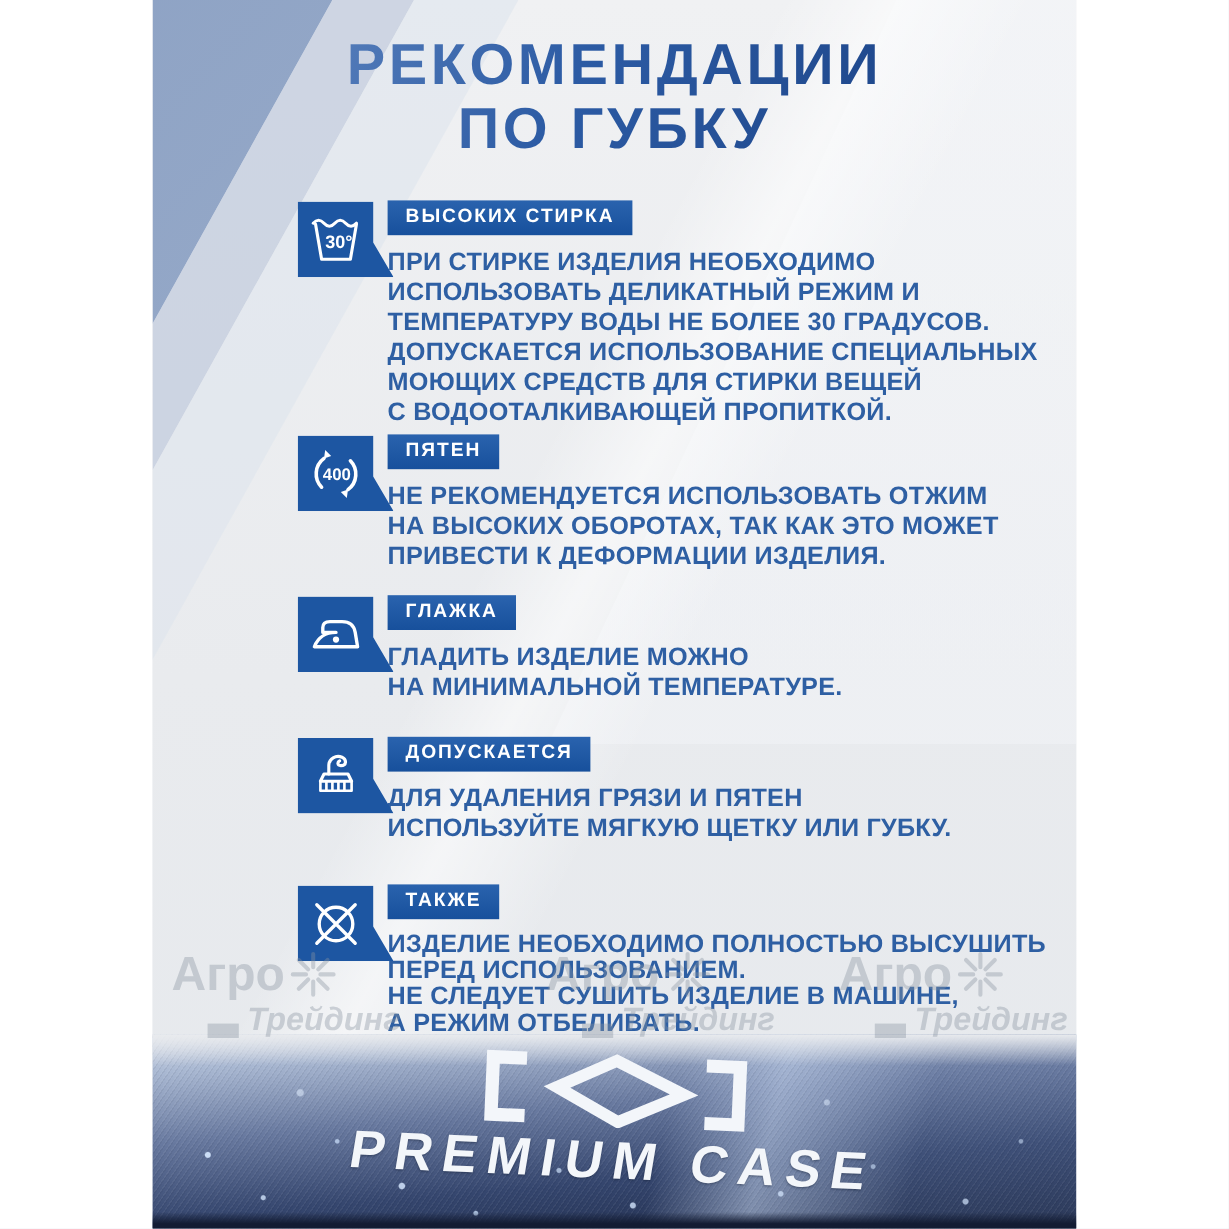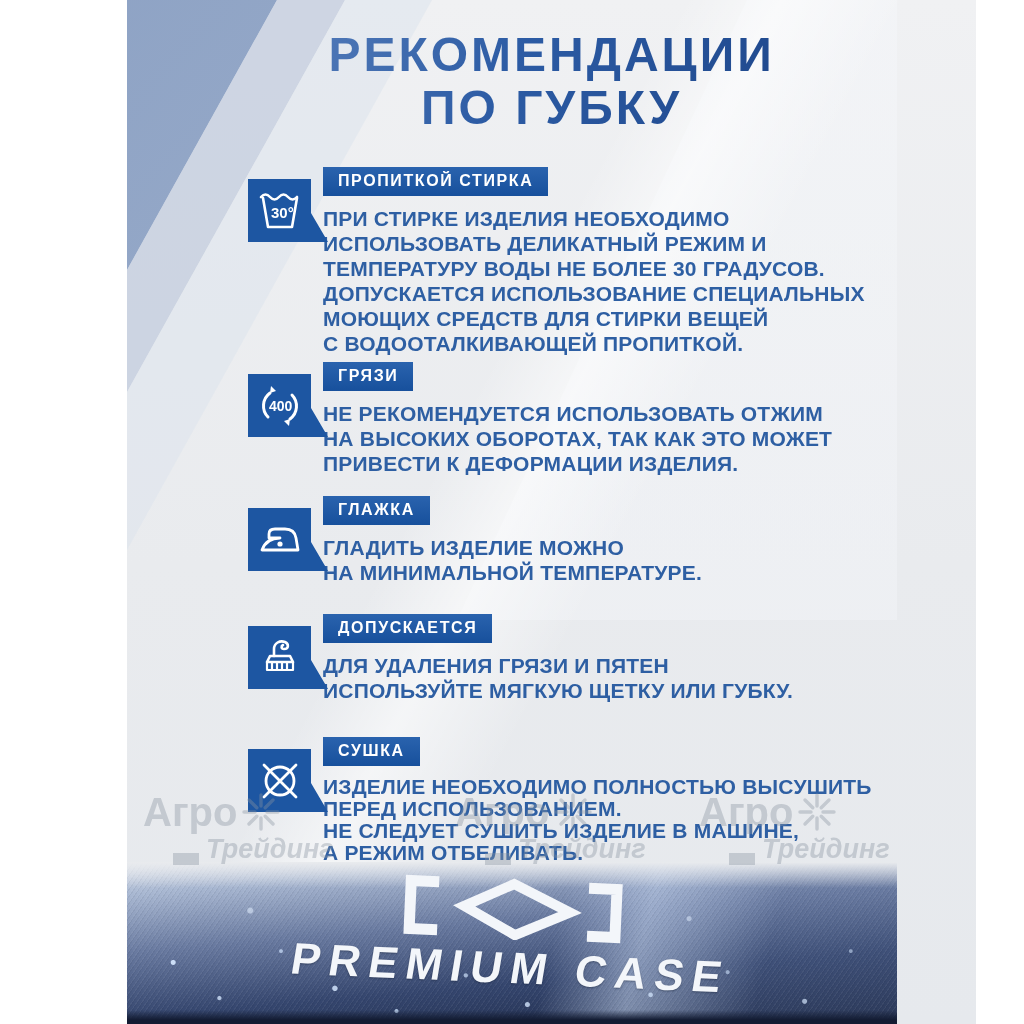--- a/index.html
+++ b/index.html
@@ -1,21 +1,21 @@
 <!DOCTYPE html>
 <html><head>
 <meta charset="utf-8">
 <style>
   html,body{margin:0;padding:0;}
   body{
     width:1024px;height:1024px;background:#ffffff;position:relative;overflow:hidden;
     font-family:"Liberation Sans", sans-serif;
   }
   .poster{
-    position:absolute;left:127px;top:0;width:849px;height:1024px;overflow:hidden;
+    position:absolute;left:127px;top:0;width:770px;height:1024px;overflow:hidden;
     background:linear-gradient(180deg,#f0f1f3 0%,#e9ebee 55%,#e6e9ed 100%);
   }
   
   .deco{position:absolute;inset:0;pointer-events:none;}
   .tri1{position:absolute;inset:0;background:linear-gradient(135deg,#7e96bd,#9fb1cd);
         clip-path:polygon(0 0,150px 0,0 270px);opacity:.85;}
   .tri2{position:absolute;inset:0;background:#b7c3d8;
         clip-path:polygon(150px 0,218px 0,0 392px,0 270px);opacity:.6;}
   .tri3{position:absolute;inset:0;background:#dde3ec;
         clip-path:polygon(218px 0,305px 0,0 550px,0 392px);opacity:.55;}
@@ -27,21 +27,21 @@
   .title{
     position:absolute;top:28px;left:0;width:100%;text-align:center;z-index:3;
     font-weight:bold;font-size:48px;line-height:53px;letter-spacing:3px;
     background:linear-gradient(115deg,#6e92c8 0%,#2c5ba4 45%,#173c7d 100%);
     -webkit-background-clip:text;background-clip:text;color:transparent;
   }
   
   .sec{position:absolute;left:121px;z-index:3;}
   .sec.s1{top:167px;} .sec.s2{top:362px;} .sec.s3{top:496px;} .sec.s4{top:614px;} .sec.s5{top:737px;}
   .tile{
-    position:absolute;left:0;top:12px;width:80px;height:63px;background:#1d56a2;
+    position:absolute;left:0;top:1px;width:80px;height:63px;background:#1d56a2;
     clip-path:polygon(0 0,78.75% 0,78.75% 54%,100% 100%,0 100%);
   }
   .tile svg{position:absolute;left:10px;top:10px;}
   .sec-content{margin-left:75px;}
   .band{
     display:inline-block;background:linear-gradient(180deg,#2a63ae,#17509c);
     color:#ffffff;font-size:16px;font-weight:bold;letter-spacing:1.6px;
     padding:5px 15px 6px 15px;white-space:nowrap;
   }
   .body-text{
@@ -114,42 +114,42 @@
 
   <div class="sec s1">
     <div class="tile">
       <svg width="44" height="44" viewBox="0 0 44 44" fill="none" stroke="#ffffff" stroke-width="2.6" stroke-linecap="round" stroke-linejoin="round">
         <path d="M3 8 q4.5 -5 9 0 t9 0 t9 0 t9 0"></path>
         <path d="M5 9 L10 38 H34 L39 9"></path>
         <text x="13" y="29" stroke="none" fill="#ffffff" font-size="15" font-weight="bold">30°</text>
       </svg>
     </div>
     <div class="sec-content">
-      <div class="band">ПРОПИТКОЙ СТИРКА</div>
+      <div class="band">ВЫСОКИХ СТИРКА</div>
       <div class="body-text">ПРИ СТИРКЕ ИЗДЕЛИЯ НЕОБХОДИМО
 ИСПОЛЬЗОВАТЬ ДЕЛИКАТНЫЙ РЕЖИМ И
 ТЕМПЕРАТУРУ ВОДЫ НЕ БОЛЕЕ 30 ГРАДУСОВ.
 ДОПУСКАЕТСЯ ИСПОЛЬЗОВАНИЕ СПЕЦИАЛЬНЫХ
 МОЮЩИХ СРЕДСТВ ДЛЯ СТИРКИ ВЕЩЕЙ
 С ВОДООТАЛКИВАЮЩЕЙ ПРОПИТКОЙ.</div>
     </div>
   </div>
 
   <div class="sec s2">
     <div class="tile">
       <svg width="44" height="44" viewBox="0 0 44 44" fill="none" stroke="#ffffff" stroke-width="3" stroke-linecap="round">
         <path d="M10 33 A16 16 0 0 1 12 9"></path>
         <path d="M34 11 A16 16 0 0 1 32 35"></path>
         <path d="M12 9 L18 7 L13 2 Z" fill="#ffffff" stroke="none"></path>
         <path d="M32 35 L26 37 L31 42 Z" fill="#ffffff" stroke="none"></path>
         <text x="11" y="27" stroke="none" fill="#ffffff" font-size="14" font-weight="bold">400</text>
       </svg>
     </div>
     <div class="sec-content">
-      <div class="band">ГРЯЗИ</div>
+      <div class="band">ПЯТЕН</div>
       <div class="body-text">НЕ РЕКОМЕНДУЕТСЯ ИСПОЛЬЗОВАТЬ ОТЖИМ
 НА ВЫСОКИХ ОБОРОТАХ, ТАК КАК ЭТО МОЖЕТ
 ПРИВЕСТИ К ДЕФОРМАЦИИ ИЗДЕЛИЯ.</div>
     </div>
   </div>
 
   <div class="sec s4">
     <div class="tile">
       <svg width="44" height="44" viewBox="0 0 44 44" fill="none" stroke="#ffffff" stroke-width="2.6" stroke-linecap="round" stroke-linejoin="round">
         <path d="M16 20 V13 C16 7 22 4 27 6 C31 8 31 13 26 13 C23 13 23 10 25 9"></path>
@@ -179,21 +179,21 @@
   </div>
 
   <div class="sec s5">
     <div class="tile">
       <svg width="44" height="44" viewBox="0 0 44 44" fill="none" stroke="#ffffff" stroke-width="2.8" stroke-linecap="round">
         <circle cx="22" cy="22" r="14"></circle>
         <path d="M6 6 L38 38 M38 6 L6 38"></path>
       </svg>
     </div>
     <div class="sec-content">
-      <div class="band">СУШКА</div>
+      <div class="band">ТАКЖЕ</div>
       <div class="body-text">ИЗДЕЛИЕ НЕОБХОДИМО ПОЛНОСТЬЮ ВЫСУШИТЬ
 ПЕРЕД ИСПОЛЬЗОВАНИЕМ.
 НЕ СЛЕДУЕТ СУШИТЬ ИЗДЕЛИЕ В МАШИНЕ,
 А РЕЖИМ ОТБЕЛИВАТЬ.</div>
     </div>
   </div>
 
   <div class="photo">
     <div class="logo">
       <svg class="logo-mark" width="230" height="62" viewBox="0 0 230 62" fill="none" stroke="#f3f6fa" stroke-width="11">

